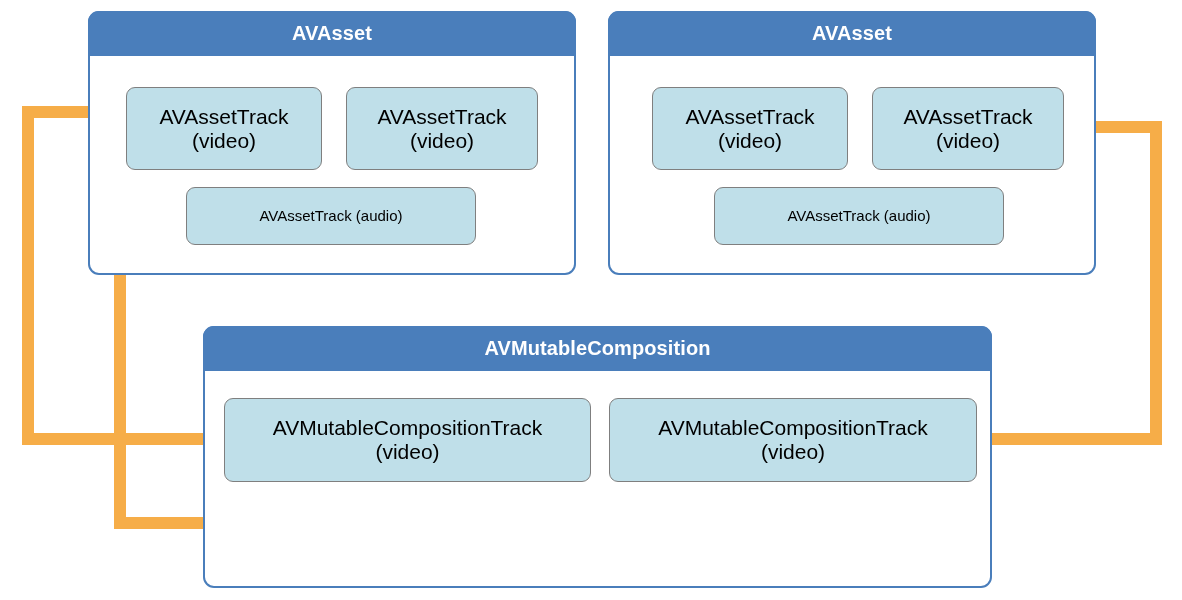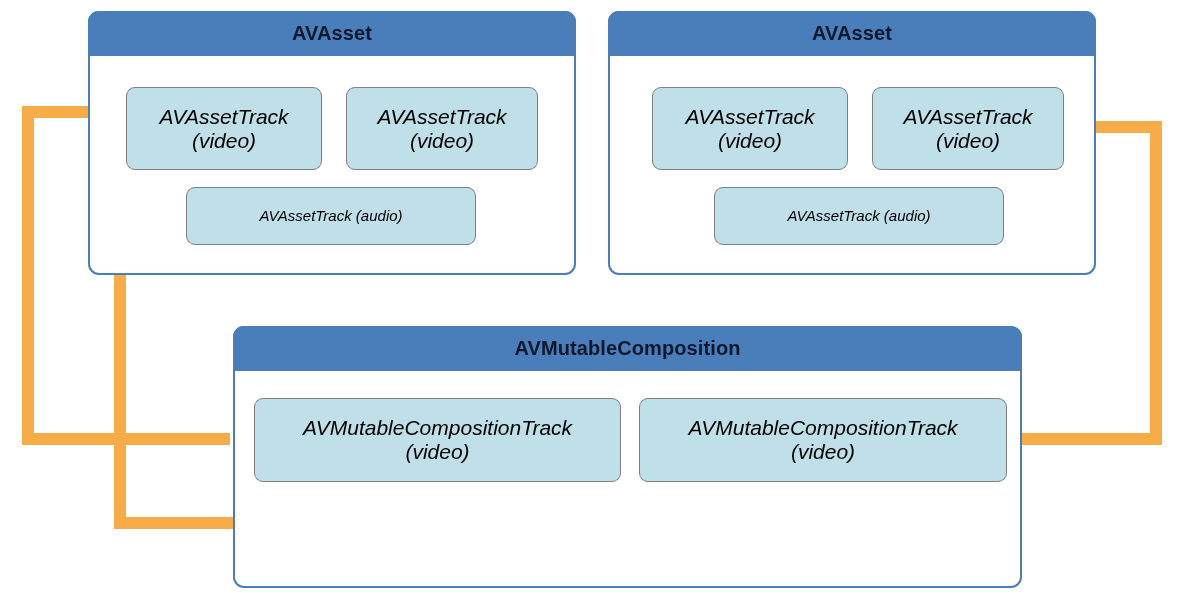--- a/index.html
+++ b/index.html
@@ -25,21 +25,21 @@
   .panel-header{
     position:absolute;
     left:-2px;
     top:-2px;
     right:-2px;
     height:45px;
     box-sizing:border-box;
     background:#4a7ebb;
     border-top-left-radius:11px;
     border-top-right-radius:11px;
-    color:#0f172a;
+    color:#ffffff;
     font-weight:bold;
     font-size:20px;
     display:flex;
     align-items:center;
     justify-content:center;
     letter-spacing:0.1px;
   }
   
   .track{
     position:absolute;
@@ -48,21 +48,20 @@
     border:1.5px solid #7f7f7f;
     border-radius:9px;
     color:#000000;
     font-size:21px;
     line-height:1.13;
     text-align:center;
     display:flex;
     align-items:center;
     justify-content:center;
     white-space:pre-line;
-    font-style:italic;
   }
   .track.small{font-size:15px;}
   
   .bar{
     position:absolute;
     background:#f6ad48;
   }
   .head{
     position:absolute;
     width:0;
@@ -116,21 +115,21 @@
 
     <div class="track" style="left:42px; top:74px; width:196px; height:83px;">AVAssetTrack
 (video)</div>
 
     <div class="track" style="left:262px; top:74px; width:192px; height:83px;">AVAssetTrack
 (video)</div>
 
     <div class="track small" style="left:104px; top:174px; width:290px; height:58px;">AVAssetTrack (audio)</div>
   </div>
 
-  <div class="panel" style="left:203px; top:326px; width:789px; height:262px;margin-left:30px;">
+  <div class="panel" style="left:203px; top:326px; width:789px; height:262px;">
     <div class="panel-header">AVMutableComposition</div>
 
     <div class="track" style="left:19px; top:70px; width:367px; height:84px;">AVMutableCompositionTrack
 (video)</div>
 
     <div class="track" style="left:404px; top:70px; width:368px; height:84px;">AVMutableCompositionTrack
 (video)</div>
 
   </div>
 

